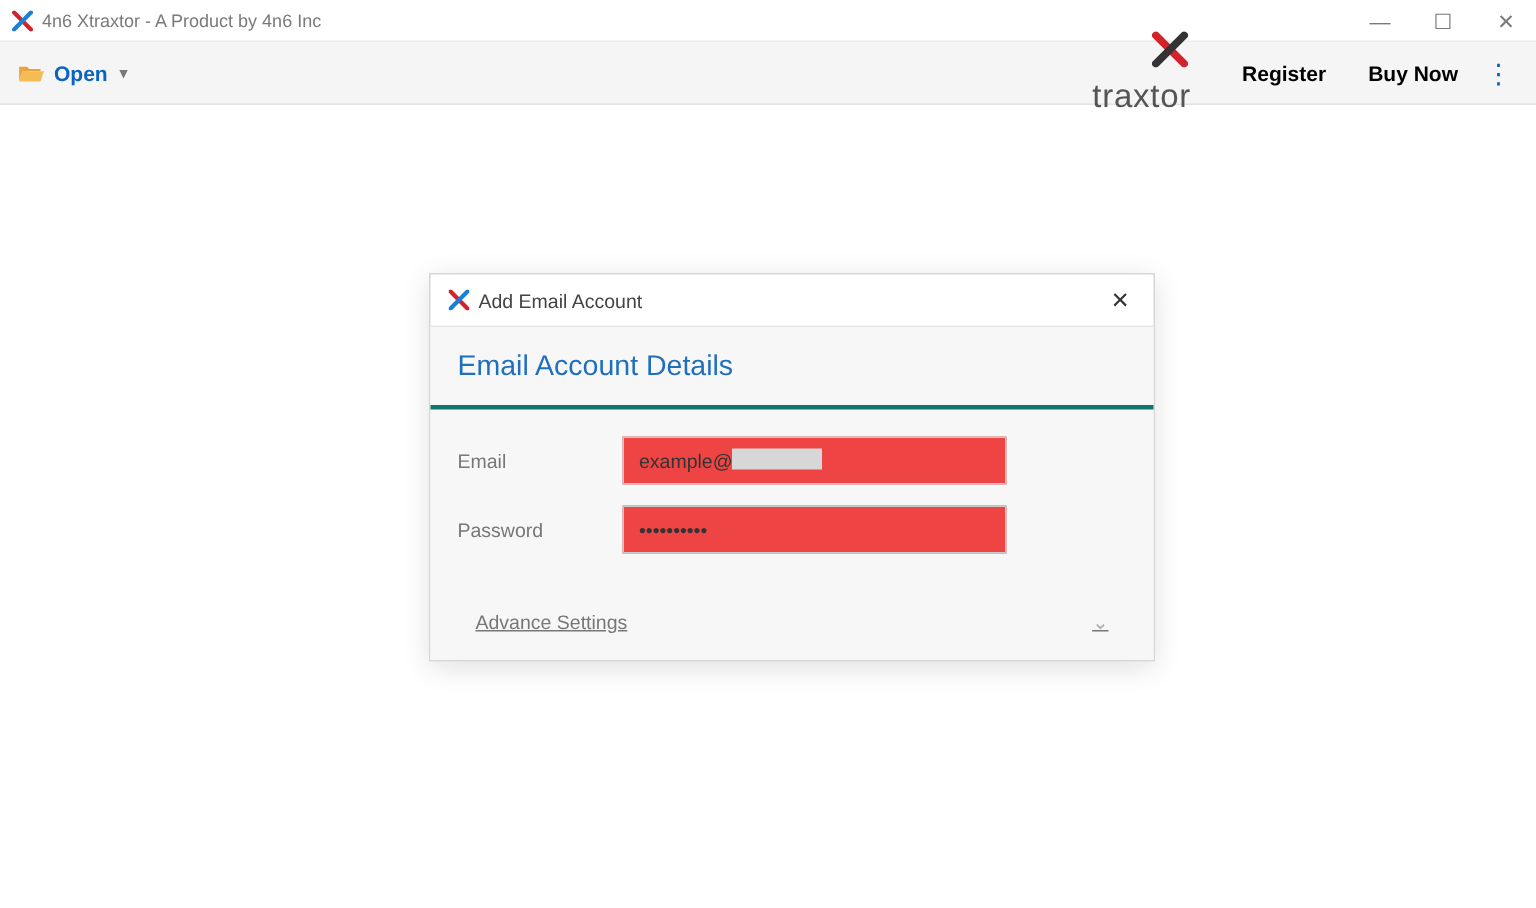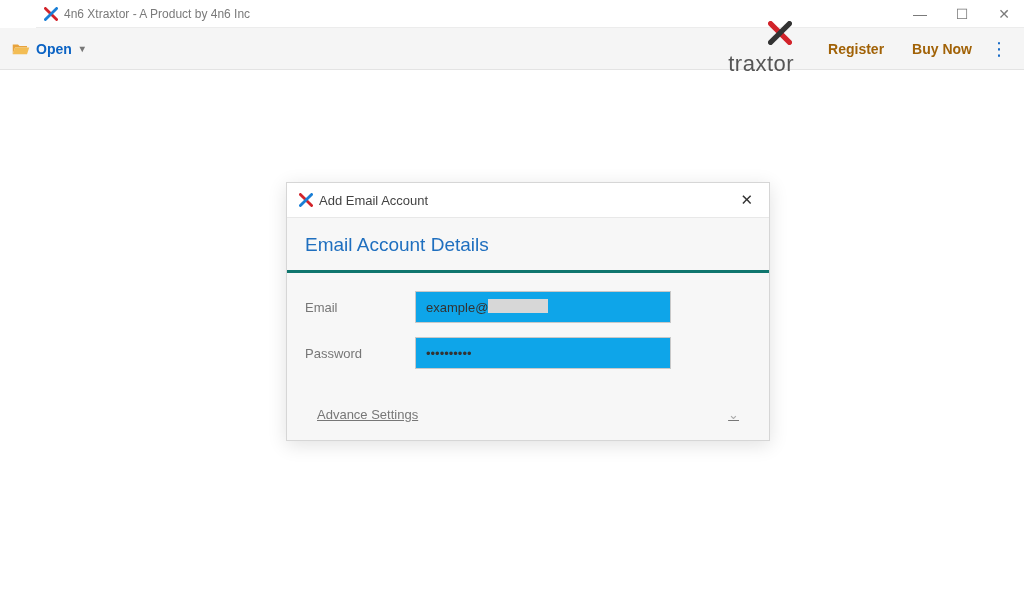--- a/index.html
+++ b/index.html
@@ -14,21 +14,20 @@
     position: relative;
   }
   
   .titlebar {
     height: 28px;
     display: flex;
     align-items: center;
     padding: 0 8px;
     background: #fff;
     border-bottom: 1px solid #ececec;
-    margin-left: 36px;
   }
   .titlebar .app-icon {
     width: 14px; height: 14px;
     margin-right: 6px;
     display: inline-flex;
     align-items: center;
     justify-content: center;
   }
   .titlebar .title {
     color: #7a7a7a;
@@ -76,21 +75,21 @@
     align-items: flex-end;
     color: #444;
     font-size: 22px;
     letter-spacing: 0.5px;
     margin-right: 20px;
     flex-direction: column;
   }
   .brand .xmark { margin-right: 2px; }
   .brand .brand-text { color: #555; font-weight: 500; }
   .toolbar-link {
-    color: #a16207;
+    color: #000000;
     font-weight: 600;
     font-size: 14px;
     margin: 0 14px;
     cursor: pointer;
   }
   .kebab {
     color: #0b63c4;
     font-size: 18px;
     cursor: pointer;
     padding: 0 4px;
@@ -146,21 +145,21 @@
   }
   .form-row .label {
     width: 110px;
     color: #777;
     font-size: 13px;
   }
   .form-row input {
     width: 256px;
     height: 32px;
     border: 1px solid #c8c8c8;
-    background: #0ea5e9;
+    background: #ef4444;
     padding: 0 10px;
     font-size: 13px;
     font-family: inherit;
     color: #333;
   }
   .email-input-wrap {
     position: relative;
     width: 256px;
     height: 32px;
   }

